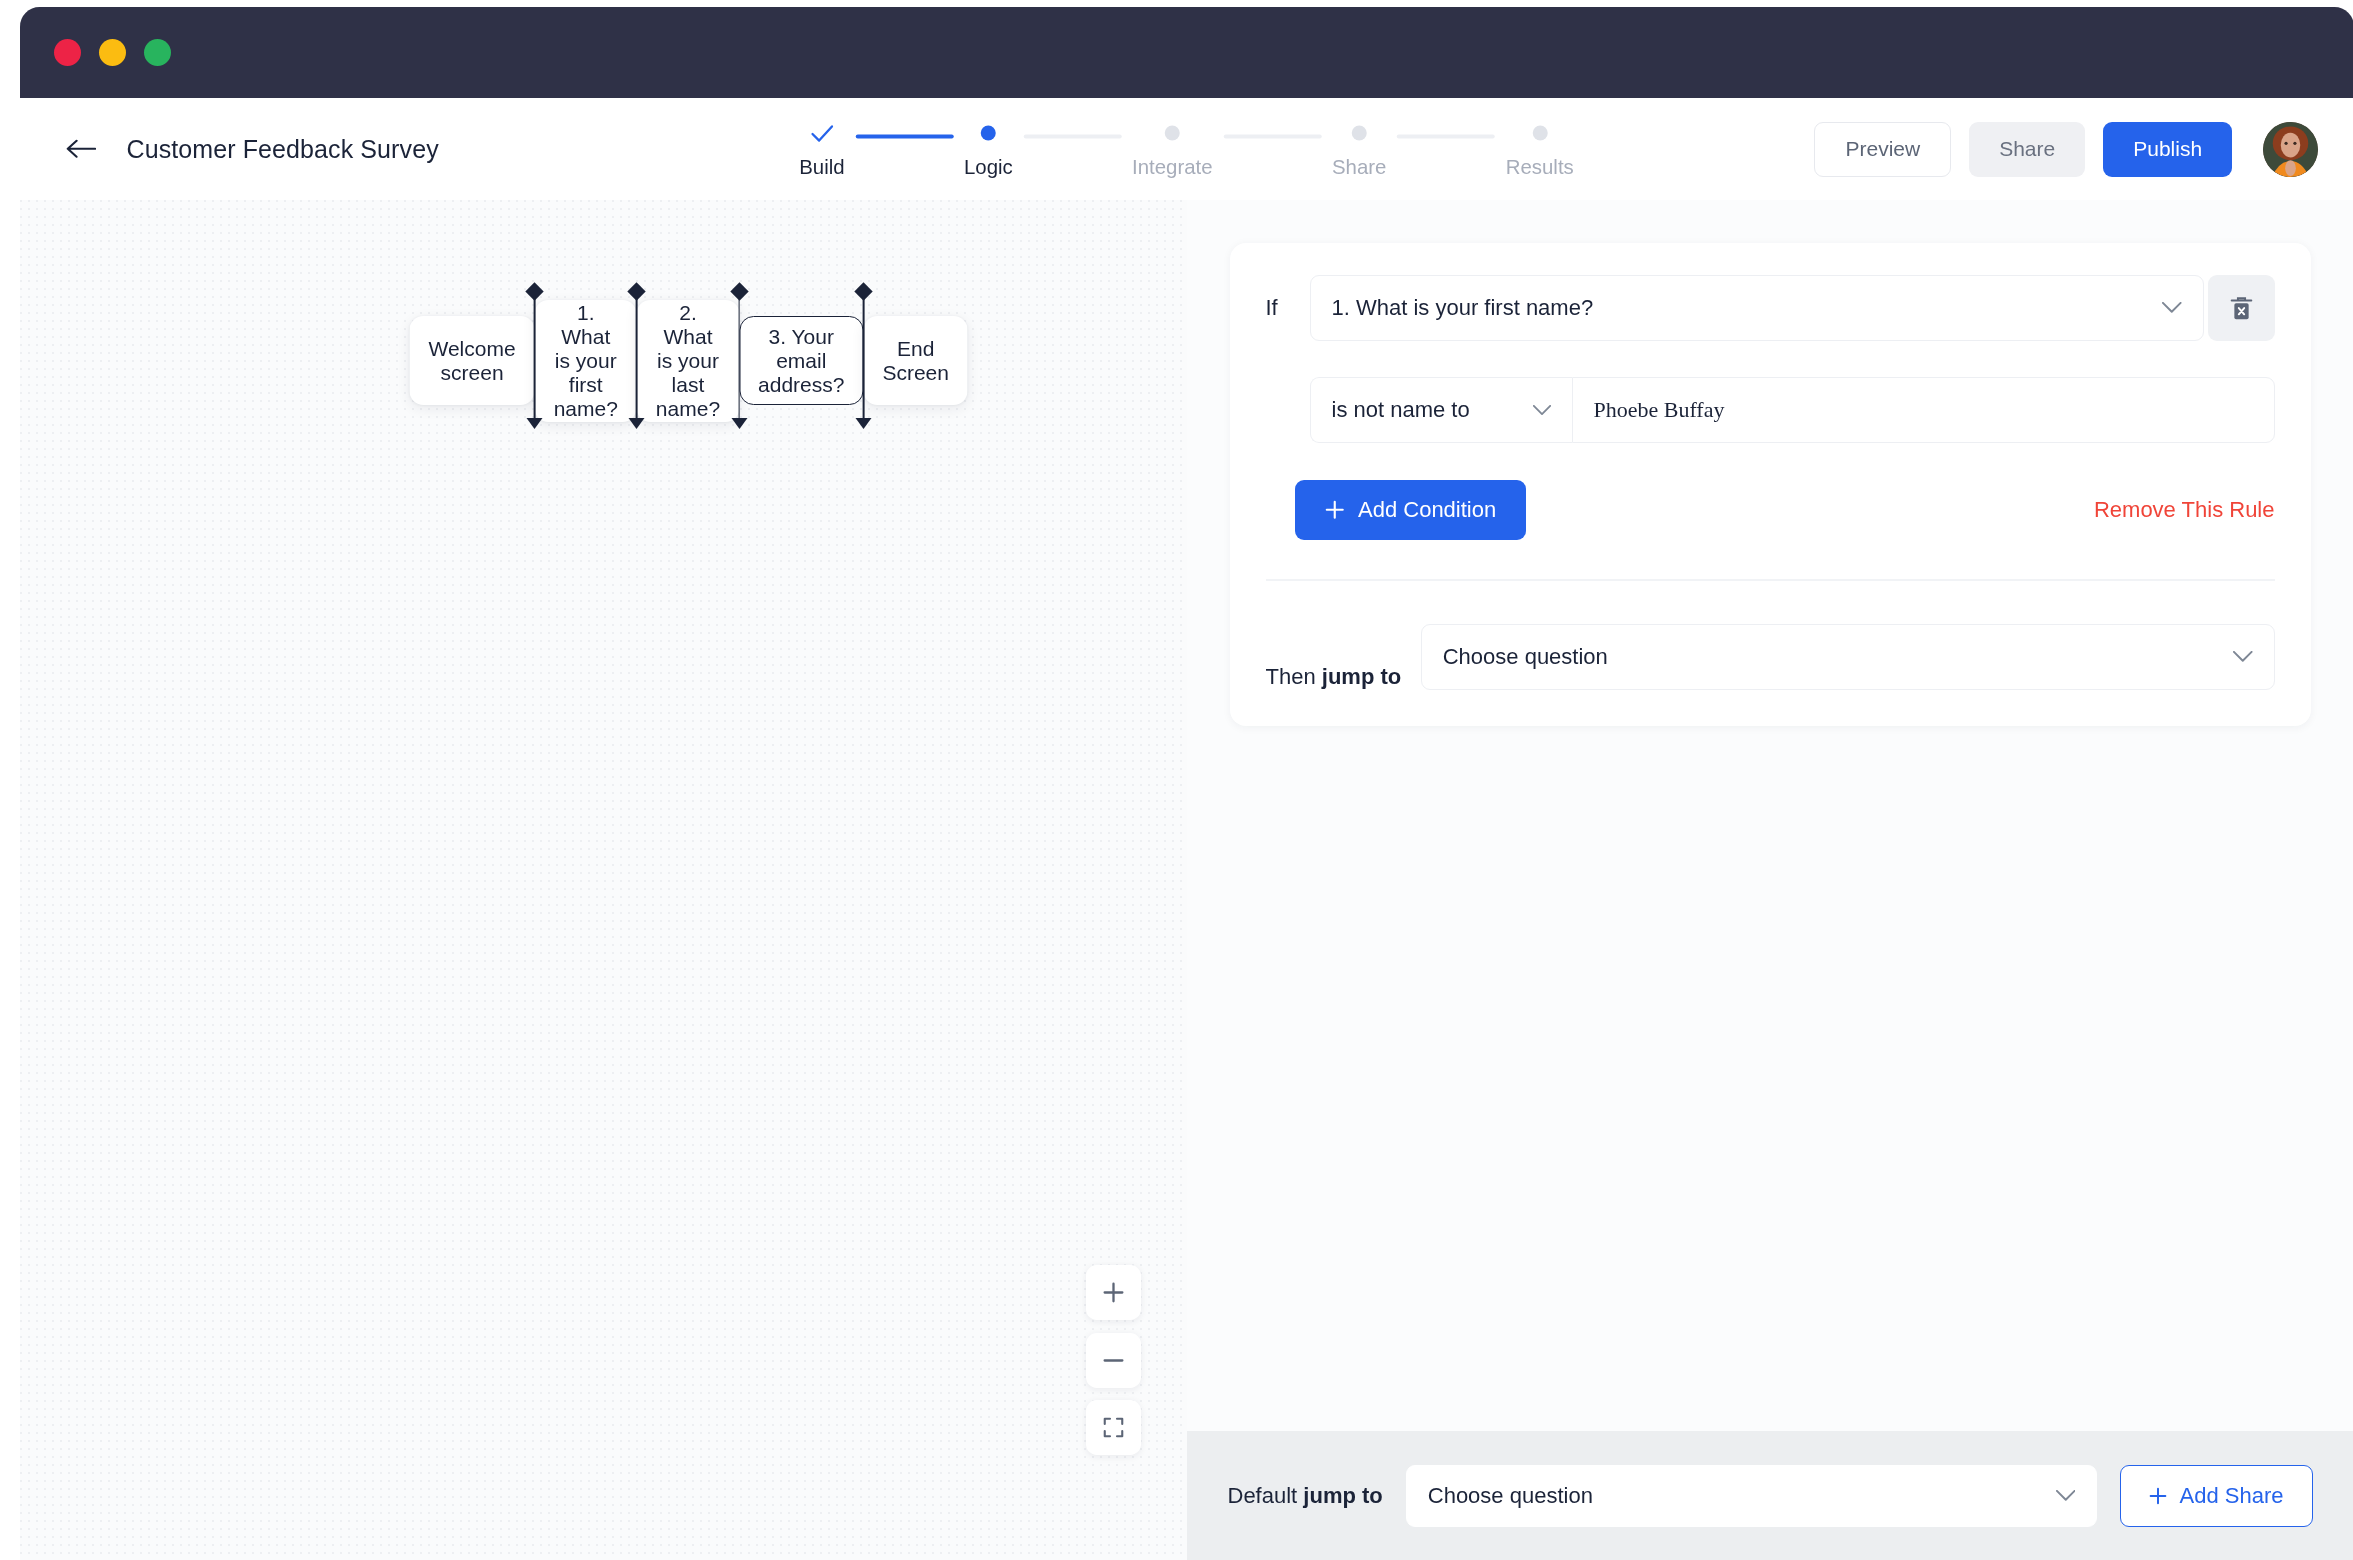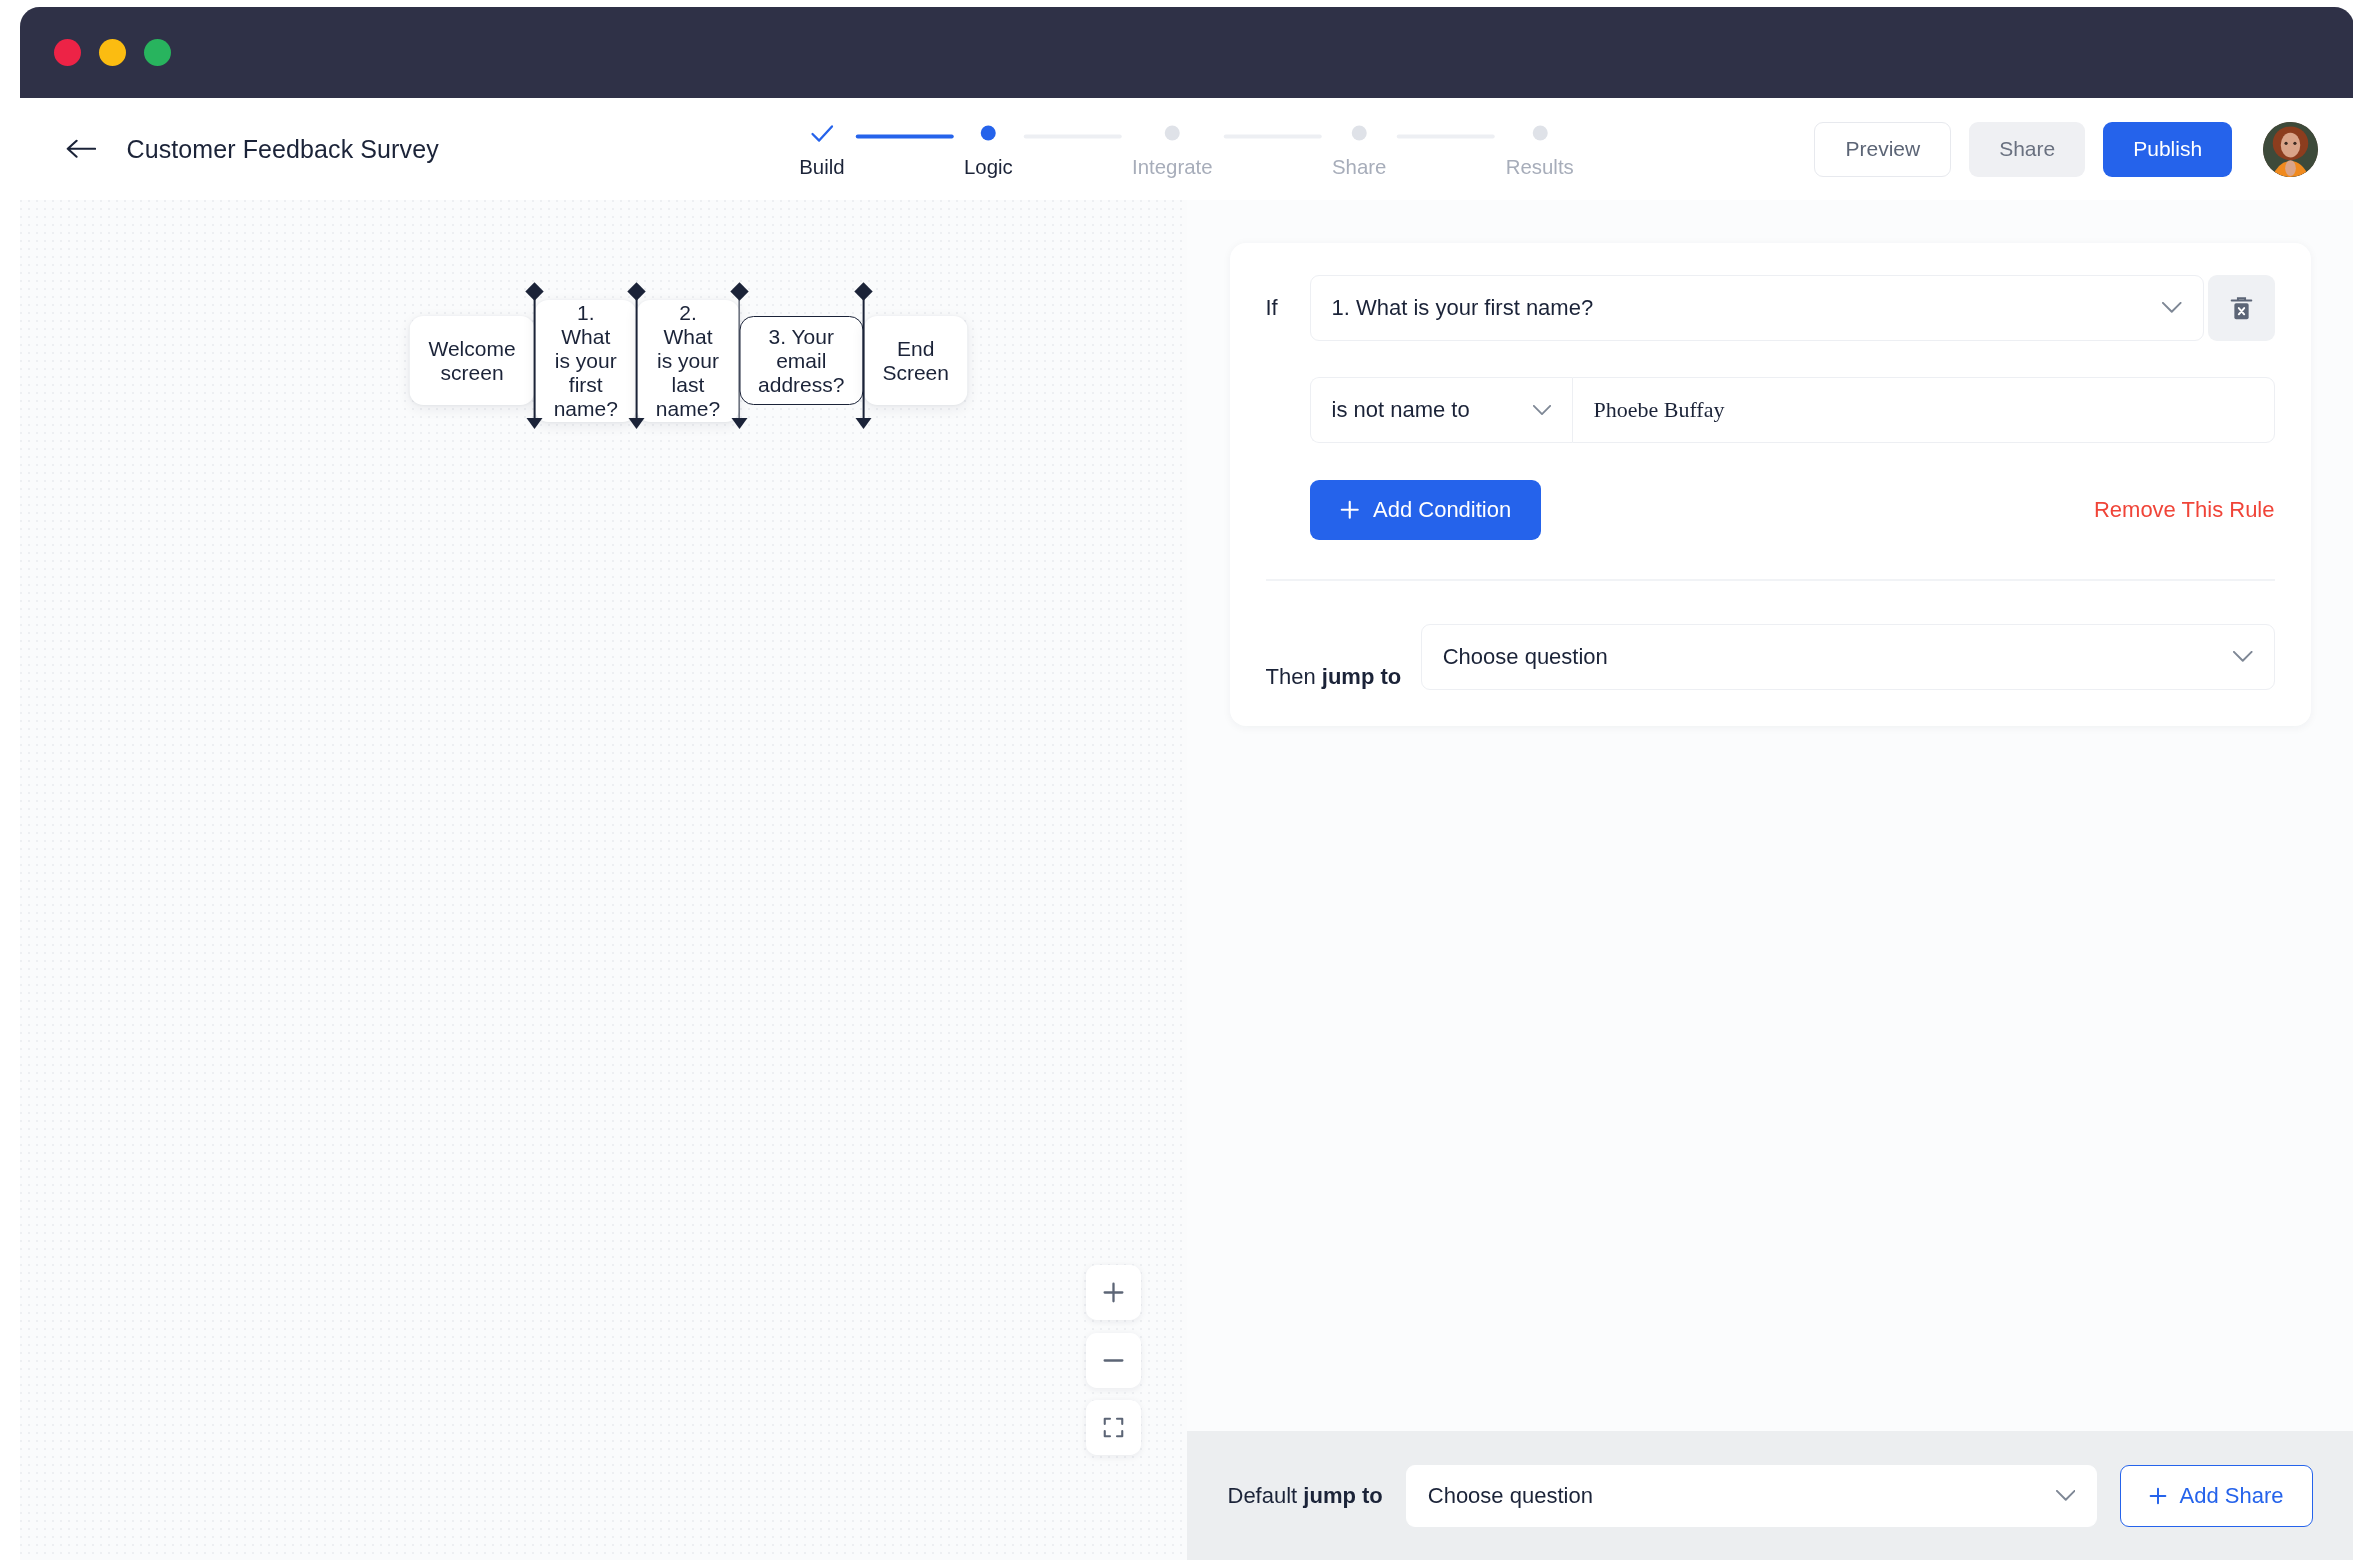--- a/index.html
+++ b/index.html
@@ -271,21 +271,21 @@
     padding: 0 21px;
     font-size: 22px;
     color: #1B2338;
     font-family: Liberation Serif, serif;
     background: #ffffff;
     outline: none;
   }
 
   .btn-row {
     display: flex; align-items: center;
-    margin-top: 37px; margin-left: 44px;
+    margin-top: 37px; margin-left: 29px;
   }
   .add-condition {
     background: #2563EB;
     color: #ffffff;
     height: 60px;
     padding: 0 30px;
     border-radius: 9px;
     font-size: 22px;
     display: flex; align-items: center; gap: 14px;
     border: none; cursor: pointer;

